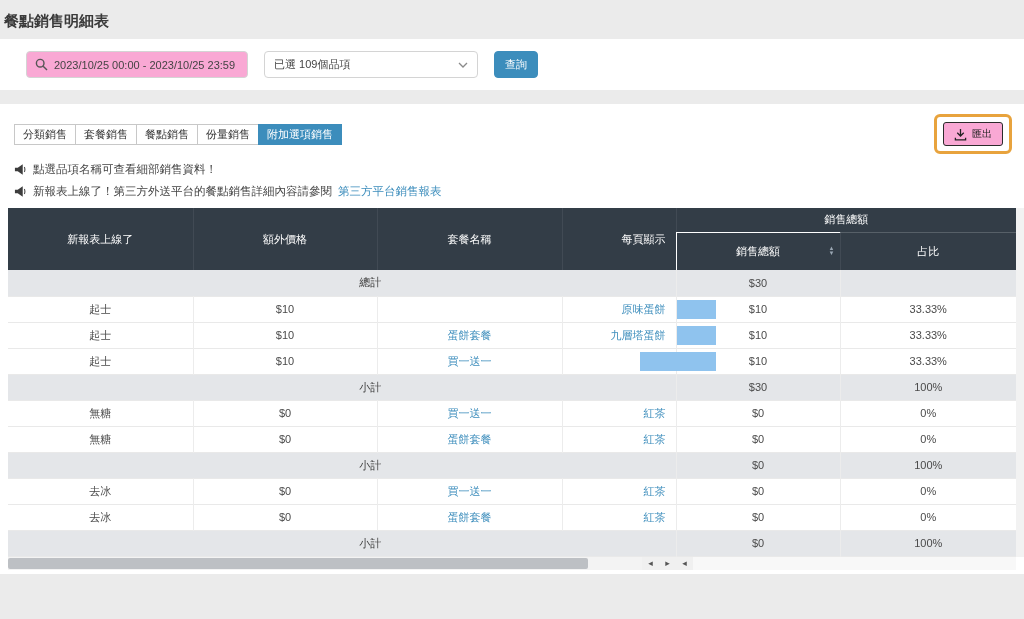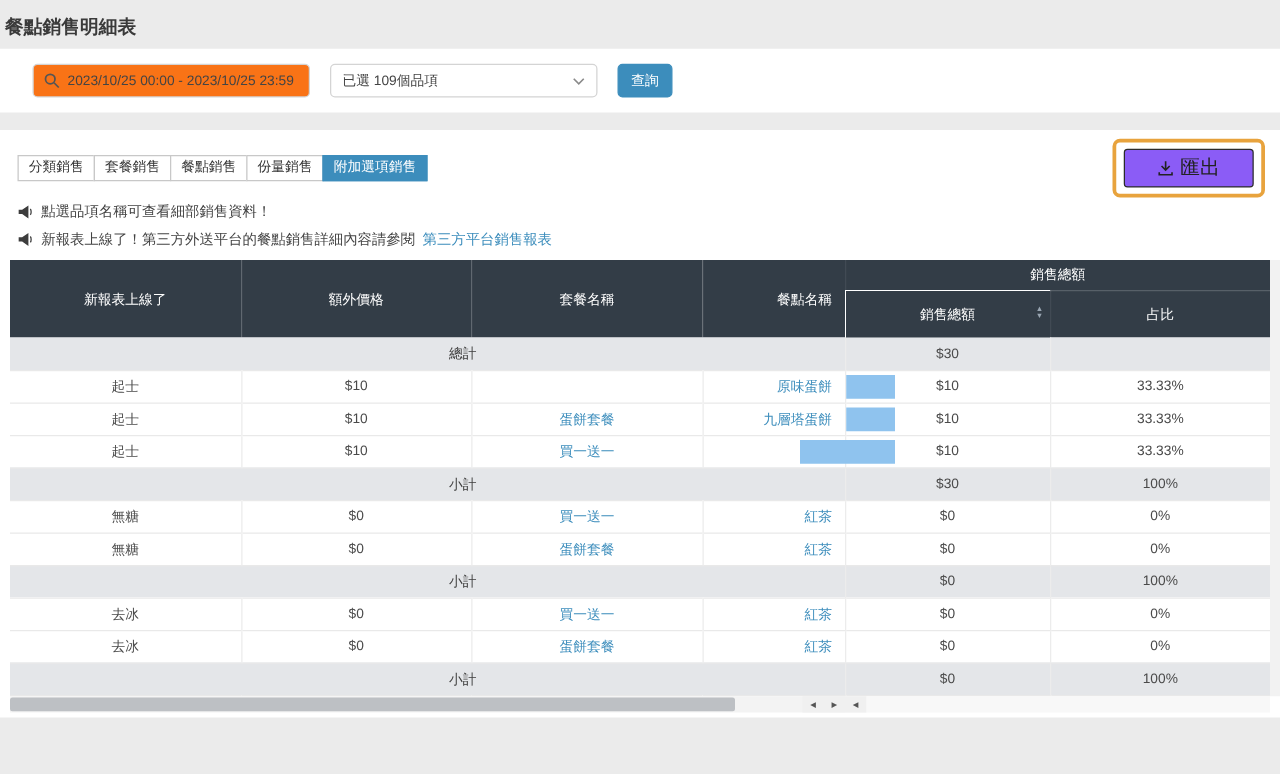--- a/index.html
+++ b/index.html
@@ -19,21 +19,21 @@
   
   .page-title{
     margin:0;padding:12px 4px 8px;
     font-size:15px;font-weight:bold;color:#3a3a3a;
   }
   
   .filter-bar{
     background:#fff;padding:12px 26px;display:flex;align-items:center;gap:16px;
   }
   .date-input{
-    width:222px;height:27px;background:#f97316;border:1px solid #d4d4d4;border-radius:4px;
+    width:222px;height:27px;background:#f9a8d4;border:1px solid #d4d4d4;border-radius:4px;
     display:flex;align-items:center;gap:6px;padding:0 8px;cursor:pointer;
   }
   .date-input span{font-size:11px;color:#444;white-space:nowrap;}
   .select-box{
     width:214px;height:27px;background:#fff;border:1px solid #d4d4d4;border-radius:4px;
     display:flex;align-items:center;justify-content:space-between;padding:0 9px;cursor:pointer;
   }
   .select-box .sel-text{font-size:11px;color:#444;}
   .btn-primary{
     height:27px;padding:0 10px;border:1px solid var(--accent);border-radius:4px;
@@ -51,22 +51,22 @@
   .tab{
     padding:3px 8px;font-size:11px;border:1px solid #c8c8c8;background:#fff;color:#333;
     margin-left:-1px;cursor:pointer;font-family:inherit;line-height:13px;
   }
   .tab:first-child{margin-left:0;}
   .tab.active{background:var(--accent);border-color:var(--accent);color:#fff;position:relative;z-index:1;}
   .export-annotation{
     border:3px solid var(--annot);border-radius:6px;padding:5px 6px;
   }
   .export-btn{
-    display:flex;align-items:center;gap:5px;background:#8b5cf6;border:1px solid #2b2b2b;border-radius:3px;
-    padding:4px 26px;font-size:16px;color:#222;cursor:pointer;font-family:inherit;
+    display:flex;align-items:center;gap:5px;background:#f9a8d4;border:1px solid #2b2b2b;border-radius:3px;
+    padding:4px 10px;font-size:10px;color:#222;cursor:pointer;font-family:inherit;
   }
   
   .notices{padding:2px 14px 0;}
   .notice{display:flex;align-items:center;gap:6px;height:22px;font-size:11.5px;color:#444;}
   .notice a{color:var(--accent);text-decoration:none;cursor:pointer;}
   
   .table-area{position:relative;margin:6px 0 0 8px;width:1016px;}
   table.report{border-collapse:collapse;table-layout:fixed;width:1008px;}
   thead th{
     background:var(--thead-bg);color:#fff;font-weight:normal;font-size:11px;
@@ -189,21 +189,21 @@
           <col style="width:185px">
         <col style="width:114px">
           <col style="width:164px">
           <col style="width:176px">
       </colgroup>
       <thead>
         <tr class="group-row">
           <th class="h-span" rowspan="2">新報表上線了</th>
           <th class="h-span" rowspan="2">額外價格</th>
           <th class="h-span" rowspan="2">套餐名稱</th>
-          <th class="h-span h-meal" rowspan="2">餐點名稱</th>
+          <th class="h-span h-meal" rowspan="2">每頁顯示</th>
           <th class="h-group" colspan="2">銷售總額</th>
         </tr>
         <tr class="sub-row">
           <th class="h-sales">
             <span>銷售總額</span>
             <span class="sort-icon">
                 <i>▲</i>
                 <i>▼</i>
               </span>
           </th>

